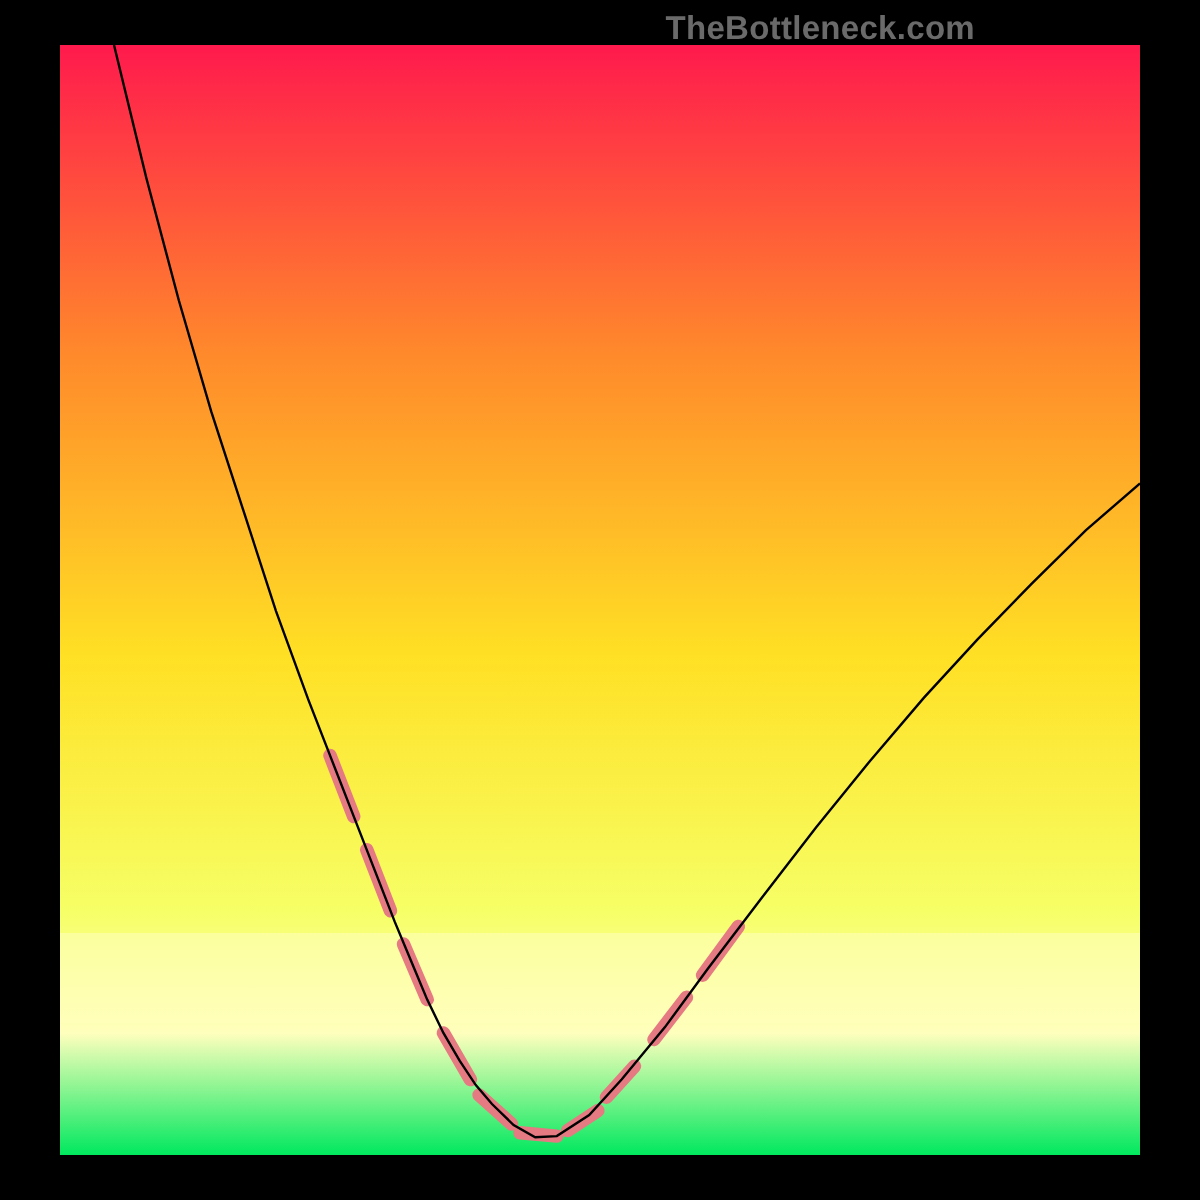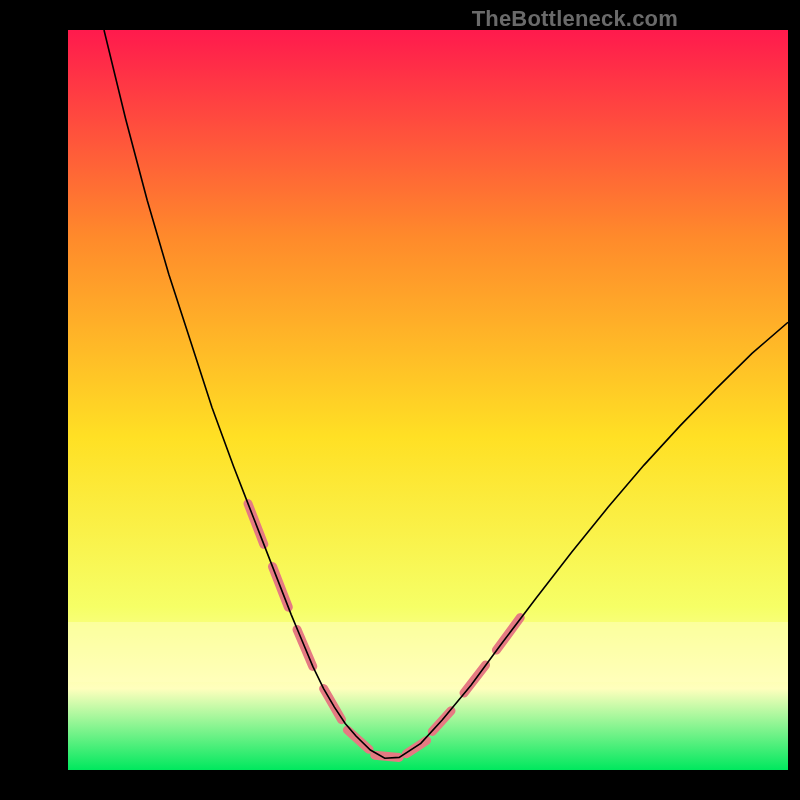--- a/index.html
+++ b/index.html
@@ -9,21 +9,20 @@
     height: 800px;
     background: #000;
     font-family: Arial, Helvetica, sans-serif;
     overflow: hidden;
   }
   .frame {
     position: relative;
     width: 660px;
     height: 800px;
     background: #000;
-    margin-left: 28px;
   }
   .watermark {
     position: absolute;
     top: 6px;
     right: 10px;
     color: #6a6a6a;
     font-size: 22px;
     font-weight: 600;
     letter-spacing: 0.2px;
     z-index: 10;

